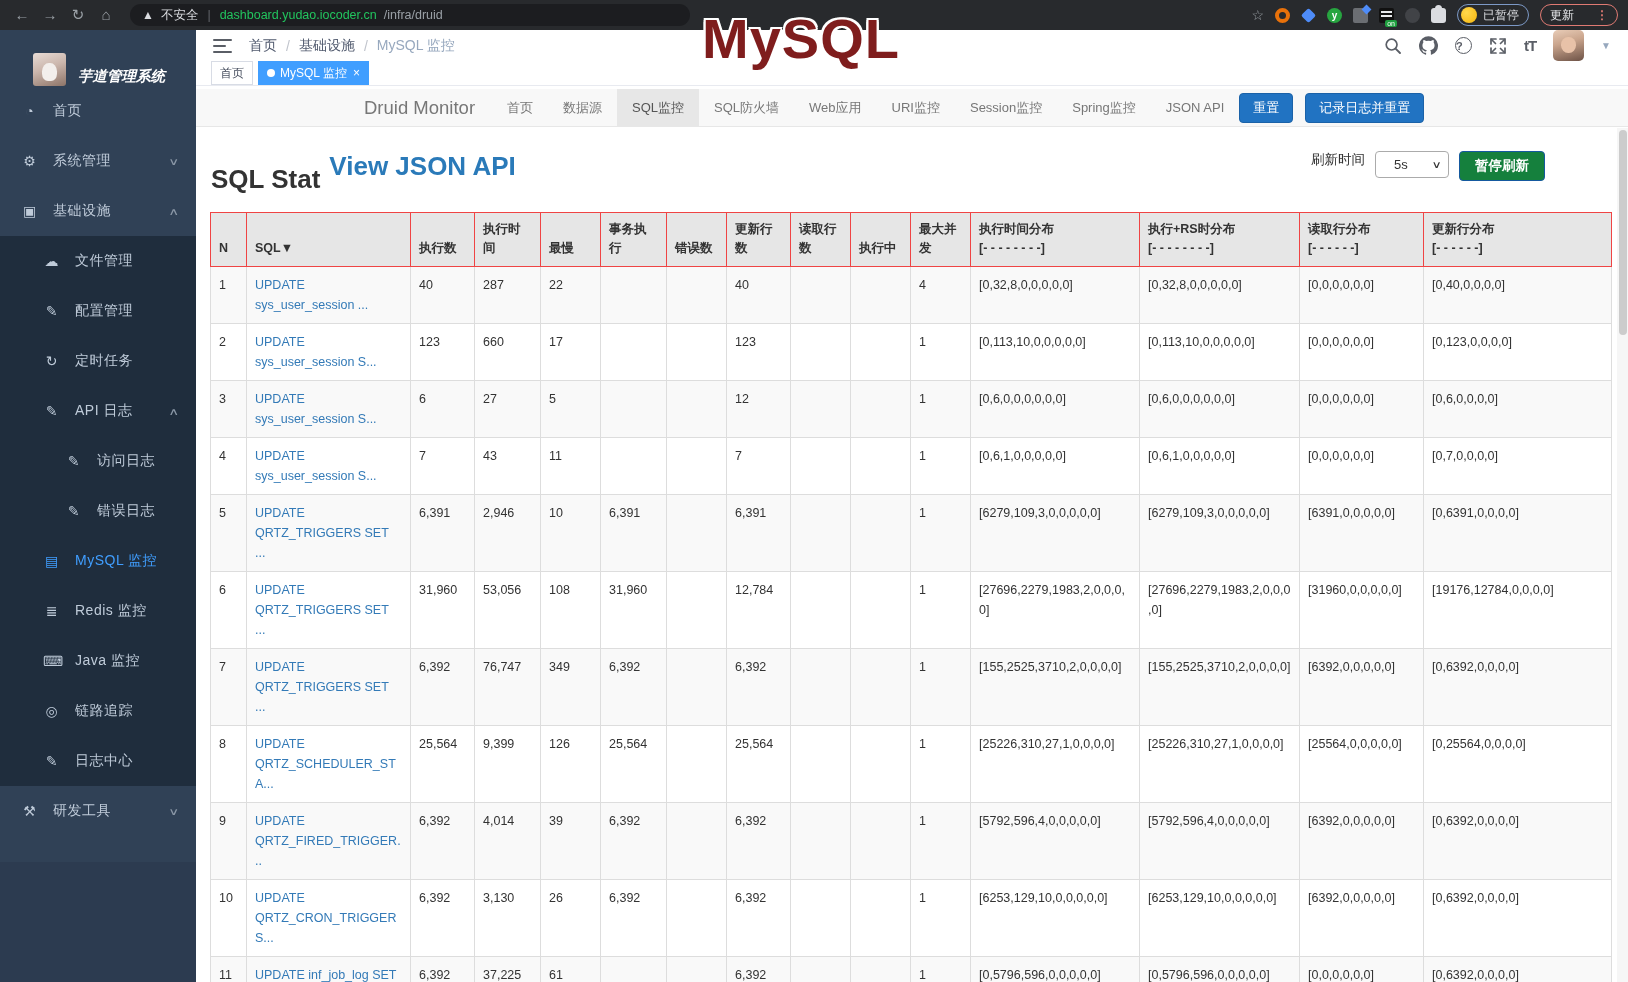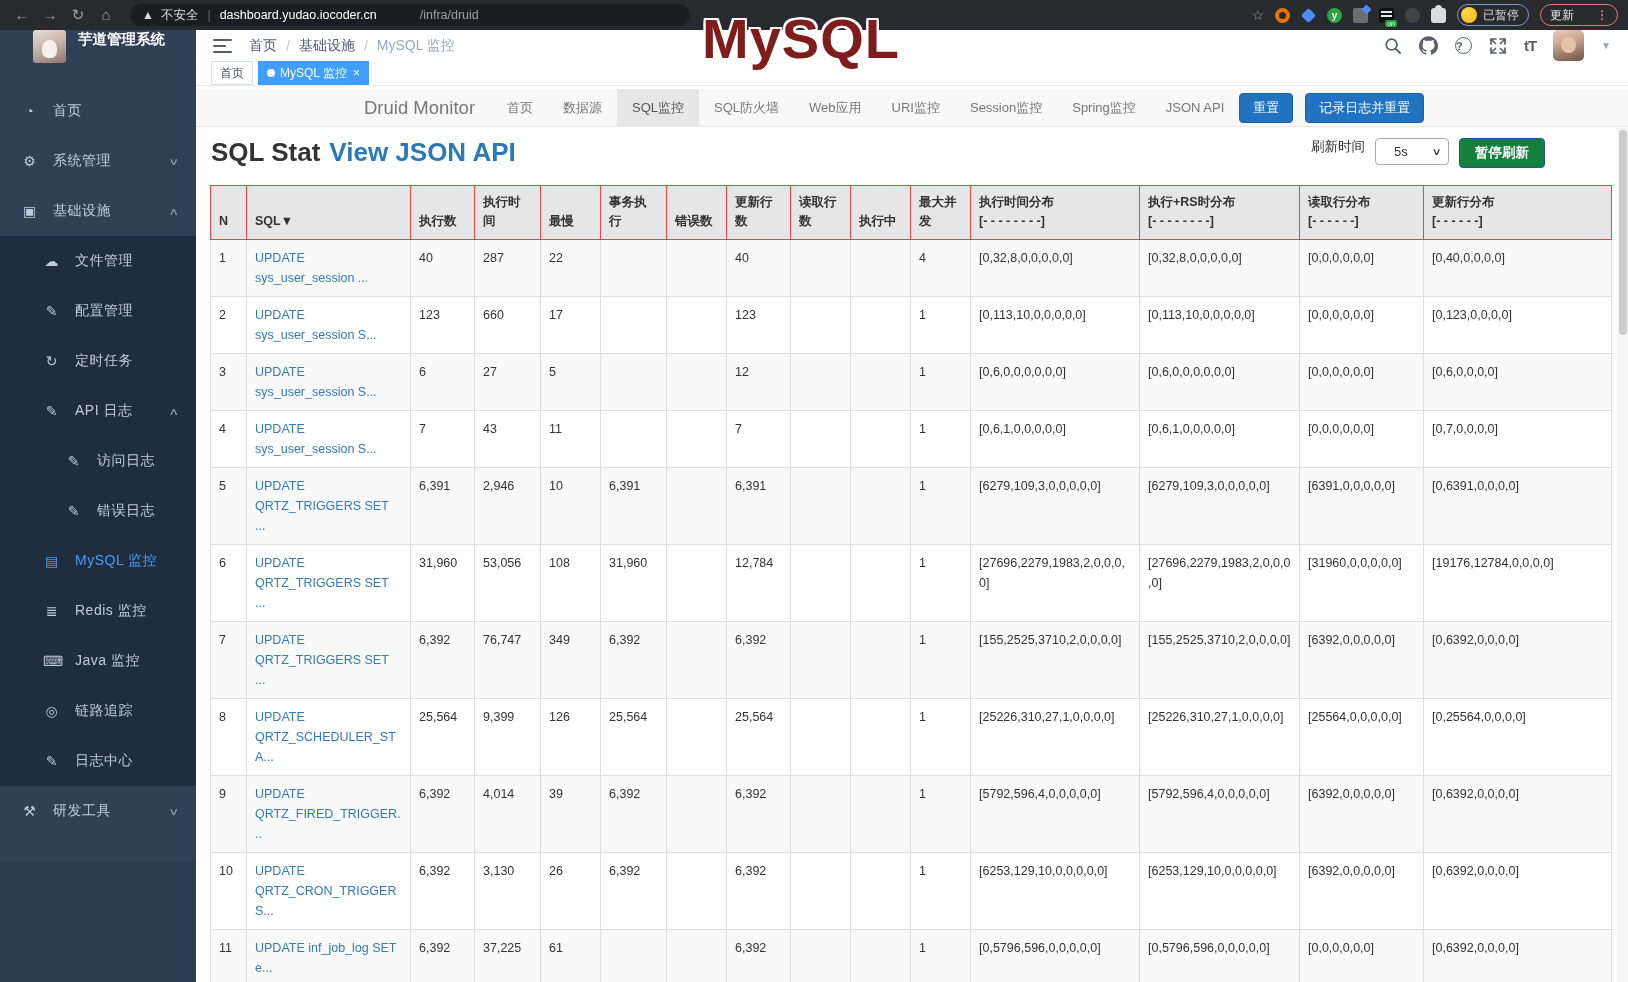--- a/index.html
+++ b/index.html
@@ -6,22 +6,22 @@
   html,body { width:1628px; height:982px; overflow:hidden; font-family:"Liberation Sans",sans-serif; background:#fff; }
   body { position:relative; }
 
   
   .browser-bar { height:30px; background:#282a2d; display:flex; align-items:center; padding:0 10px; gap:4px; }
   .nav-glyph { color:#9aa0a6; font-size:15px; width:24px; text-align:center; cursor:pointer; line-height:30px; }
   .omnibox { width:560px; height:22px; background:#1c1d20; border-radius:12px; margin-left:8px; display:flex; align-items:center; padding:0 12px; gap:7px; color:#e8eaed; font-size:12.5px; }
   .warn-glyph { color:#dadce0; font-size:12px; }
   .sec-label { color:#dadce0; }
   .omni-divider { color:#5f6368; padding:0 2px; }
-  .url-host { color:#ffffff; }
-  .url-path { color:#9aa0a6;margin-left:36px; }
+  .url-host { color:#22c55e; }
+  .url-path { color:#9aa0a6; }
   .chrome-right { margin-left:auto; display:flex; align-items:center; gap:11px; }
   .star-glyph { color:#9aa0a6; font-size:14px; cursor:pointer; }
   .ext { width:15px; height:15px; position:relative; cursor:pointer; }
   .ext-ring { border:4px solid #e8710a; border-radius:50%; }
   .ext-gem { background:#4e8cf9; transform:rotate(45deg) scale(.72); border-radius:3px; }
   .ext-y { background:#27a540; border-radius:50%; color:#fff; font-size:10px; text-align:center; line-height:15px; font-weight:bold; }
   .ext-grid { background:#6b6e73; border-radius:2px; }
   .ext-grid::after { content:""; position:absolute; right:-2px; top:-2px; width:7px; height:7px; background:#4e8cf9; transform:rotate(45deg); }
   .ext-list { background:#111; border-radius:2px; }
   .ext-list::before { content:""; position:absolute; left:2px; top:3px; width:11px; height:2px; background:#e8eaed; box-shadow:0 4px 0 #e8eaed; }
@@ -33,21 +33,21 @@
   .paused-pill { border:1px solid #7c99c6; padding:0 9px 0 3px; gap:6px; color:#dadce0; }
   .face { width:16px; height:16px; border-radius:50%; background:radial-gradient(circle at 35% 35%,#ffd84d,#f5b60d); }
   .update-pill { border:1px solid #e07a73; padding:0 9px; gap:22px; color:#e8eaed; }
   .update-dots { color:#e07a73; font-weight:bold; letter-spacing:0; }
 
   
   .app { display:flex; height:952px; }
 
   
   .sidebar { width:196px; flex-shrink:0; background:#304156; color:#bfcbd9; display:flex; flex-direction:column; }
-  .logo-row { height:56px; display:flex; align-items:flex-start; padding-left:33px; gap:12px; }
+  .logo-row { height:56px; display:flex; align-items:flex-end; padding-left:33px; gap:12px;font-style:italic; }
   .logo-img { width:33px; height:33px; border-radius:3px; background:linear-gradient(160deg,#e8dcd6 0%,#cbb6ac 45%,#8d7468 100%); position:relative; overflow:hidden; flex-shrink:0; }
   .logo-img::after { content:""; position:absolute; left:9px; top:10px; width:15px; height:18px; background:#f3efec; border-radius:46% 46% 40% 40%; }
   .app-title { color:#fff; font-weight:bold; font-size:14.5px; }
   .side-menu { flex:1; }
   .side-item { height:50px; display:flex; align-items:center; gap:15px; font-size:14px; cursor:pointer; position:relative; }
   .side-item.level1 { padding-left:21px; background:#304156; }
   .side-item.level2 { padding-left:43px; background:#1f2d3d; }
   .side-item.level3 { padding-left:65px; background:#1f2d3d; }
   .side-item.active { color:#409eff; }
   .side-item.active .s-icon { color:#409eff; }
@@ -86,21 +86,21 @@
   .druid-nav { height:38px; margin-top:3px; background:#f8f8f8; border-bottom:1px solid #e7e7e7; display:flex; align-items:center; padding-left:168px; padding-right:253px; }
   .druid-brand { font-size:18.5px; color:#777; margin-right:17px; cursor:pointer; white-space:nowrap; }
   .dnav-item { font-size:13px; color:#777; padding:0 15px; height:38px; line-height:38px; cursor:pointer; white-space:nowrap; }
   .dnav-item.active { background:#e7e7e7; color:#555; }
   .druid-btns { margin-left:auto; display:flex; gap:12px; }
   .druid-btn { background:#2173c2; border:1px solid #1b62a8; color:#fff; font-size:13px; border-radius:4px; padding:5px 13px; cursor:pointer; white-space:nowrap; }
   .lang-row { text-align:right; padding:15px 84px 0 0; font-size:13px; }
   .lang-link { color:#337ab7; cursor:pointer; text-decoration:none; }
   .lang-sep { color:#444; padding:0 4px; }
   .title-row { display:flex; align-items:center; padding:10px 83px 0 15px; }
-  .page-title { font-size:26px; font-weight:bold; color:#333; }
+  .page-title { font-size:26px; font-weight:bold; color:#333;margin-top:27px; }
   .title-link { font-size:26px; font-weight:bold; color:#2a7ab9; margin-left:9px; cursor:pointer; }
   .refresh-controls { margin-left:auto; display:flex; align-items:flex-start; gap:10px; font-size:13.5px; color:#333; }
   .refresh-select { width:74px; height:27px; border:1px solid #ababab; border-radius:4px; background:#fff; display:flex; align-items:center; justify-content:space-between; padding:0 8px 0 18px; font-size:13px; cursor:pointer; }
   .sel-caret { font-size:10px; color:#333; transform:scaleX(1.4); }
   .pause-btn { background:#15803d; color:#fff; font-size:13.5px; font-weight:bold; border:1px solid #15599f; border-radius:4px; padding:5px 15px; cursor:pointer; }
 
   
   .sql-table { border-collapse:collapse; table-layout:fixed; width:1402px; margin:17px 0 0 14px; font-size:12.5px; color:#333; }
   .sql-table th { background:#e6e6e6; border:1px solid #ef4444; font-weight:bold; text-align:left; vertical-align:bottom; padding:7px 8px; line-height:1.55; }
   .sql-table td { border:1px solid #ddd; vertical-align:top; padding:8px; line-height:1.6; overflow-wrap:anywhere; }

